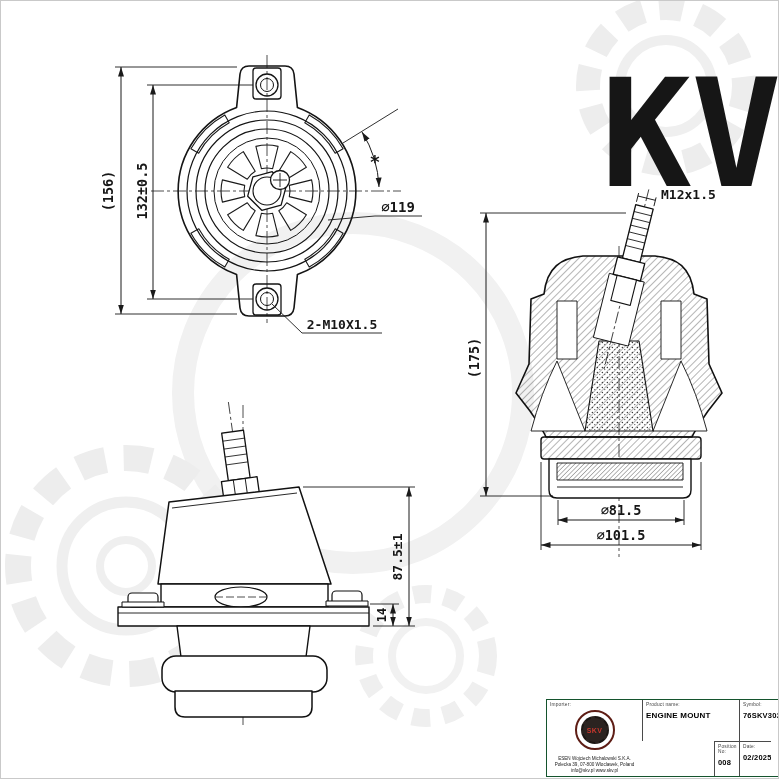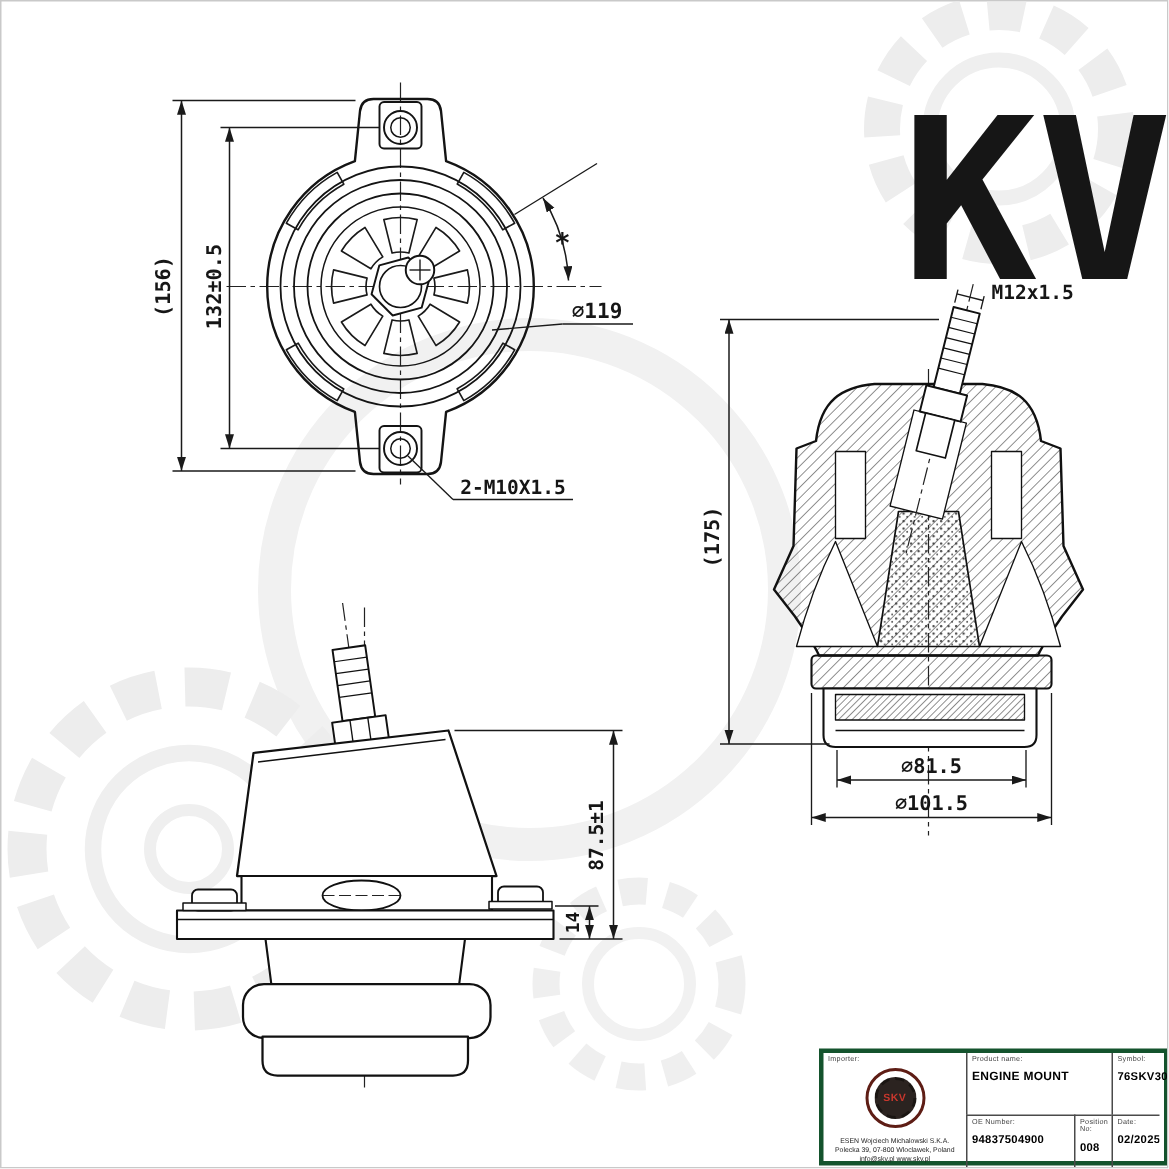--- a/index.html
+++ b/index.html
@@ -3,21 +3,21 @@
 <meta charset="utf-8">
 <style>
   html,body{margin:0;padding:0;background:#fff;}
   .page{position:relative;width:779px;height:779px;background:#fff;overflow:hidden;
         border:1px solid #c9c9c9;box-sizing:border-box;
         font-family:"Liberation Sans",sans-serif;}
   svg.draw{position:absolute;left:0;top:0;}
   svg text{font-family:"DejaVu Sans Mono",monospace;font-weight:bold;fill:#161616;}
   
   .tblock{position:absolute;left:545px;top:698px;width:233px;height:78px;
-          background:#fff;border:3px solid #14532d;box-sizing:border-box;font-family:"Liberation Sans",sans-serif;}
+          background:#fff;border:1px solid #14532d;box-sizing:border-box;font-family:"Liberation Sans",sans-serif;}
   .tcell{position:absolute;box-sizing:border-box;border-left:1px solid #4a4a4a;border-top:1px solid #4a4a4a;
          padding:2px 3px;overflow:hidden;}
   .tcell.first{border-left:none;}
   .tcell.toprow{border-top:none;}
   .tlabel{font-size:4.8px;color:#444;letter-spacing:.2px;}
   .tvalue{font-size:7.5px;font-weight:bold;color:#000;margin-top:4px;letter-spacing:.2px;}
   .tvalue.big{font-size:8px;}
   .addr{position:absolute;left:0;right:0;bottom:2px;text-align:center;font-size:4.6px;line-height:1.3;color:#222;}
   .logo{position:absolute;left:50%;top:10px;transform:translateX(-50%);
         width:36px;height:36px;border-radius:50%;border:2px solid #5e1d15;
@@ -254,24 +254,20 @@
   <div class="tcell toprow" style="left:95px;top:0;width:97px;height:41px;">
     <div class="tlabel">Product name:</div>
     <div class="tvalue big">ENGINE MOUNT</div>
   </div>
 
   <div class="tcell toprow" style="left:192px;top:0;width:40px;height:41px;">
     <div class="tlabel">Symbol:</div>
     <div class="tvalue">76SKV303</div>
   </div>
 
-  <div class="tcell" style="left:95px;top:41px;width:72px;height:35px;">
-    <div class="tlabel">OE Number:</div>
-    <div class="tvalue">94837504900</div>
-  </div>
 
   <div class="tcell" style="left:167px;top:41px;width:25px;height:35px;">
     <div class="tlabel">Position No:</div>
     <div class="tvalue">008</div>
   </div>
 
   <div class="tcell" style="left:192px;top:41px;width:32px;height:35px;">
     <div class="tlabel">Date:</div>
     <div class="tvalue">02/2025</div>
   </div>

